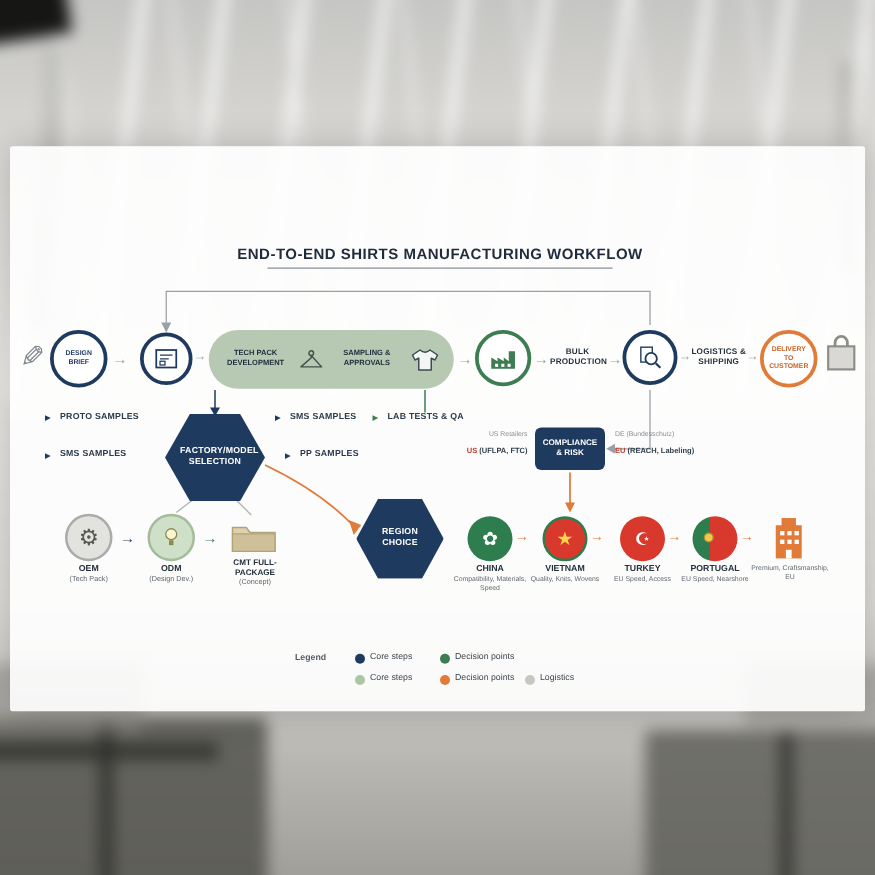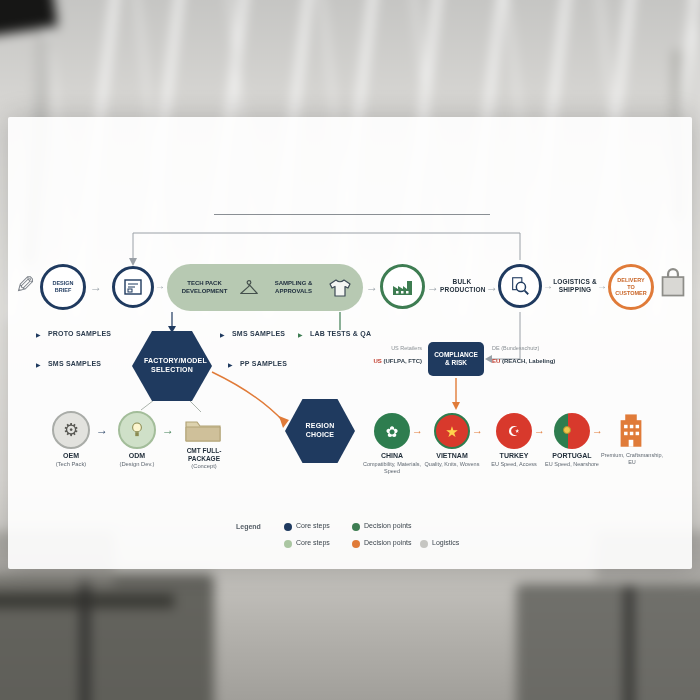--- a/index.html
+++ b/index.html
@@ -73,20 +73,21 @@
     <div class="bg-shape" style="left:0;bottom:108px;width:190px;height:14px;background:#33332f;opacity:.9;"></div>
     <div class="bg-shape" style="right:-10px;bottom:-8px;width:210px;height:140px;background:#5d5c57;opacity:.8;border-radius:6px;"></div>
     <div class="bg-shape" style="left:96px;bottom:0;width:10px;height:140px;background:#2e2e2b;opacity:.9;"></div>
     <div class="bg-shape" style="right:82px;bottom:0;width:10px;height:130px;background:#2e2e2b;opacity:.85;"></div>
     <div class="bg-shape" style="left:0;bottom:130px;width:130px;height:55px;background:#8f8e89;opacity:.55;"></div>
     <div class="bg-shape" style="right:0;bottom:135px;width:120px;height:50px;background:#8f8e89;opacity:.5;"></div>
   </div>
 
   <div class="panel"></div>
 
+  <div class="abs" style="left:160px;top:196px;width:384px;text-align:center;font-size:12px;font-weight:bold;letter-spacing:.4px;color:#1e2b3a;">END-TO-END SHIRTS MANUFACTURING WORKFLOW</div>
   <div class="abs" style="left:214px;top:214px;width:276px;height:1px;background:#8a8f94;"></div>
 
   <svg class="abs" width="700" height="700" style="left:0;top:0;pointer-events:none;">
     <path d="M133,262 V233 H520 V260" stroke="#9aa0a6" stroke-width="1" fill="none"></path>
     <polygon points="129,258 137,258 133,266" fill="#9aa0a6"></polygon>
     <path d="M172,312 V327" stroke="#1f3a5f" stroke-width="1.2" fill="none"></path>
     <polygon points="168,326 176,326 172,333" fill="#1f3a5f"></polygon>
     <path d="M340,312 V330" stroke="#3e7d52" stroke-width="1.2" fill="none"></path>
     <path d="M520,312 V359 H490" stroke="#9aa0a6" stroke-width="1" fill="none"></path>
     <polygon points="492,355 492,363 485,359" fill="#9aa0a6"></polygon>

